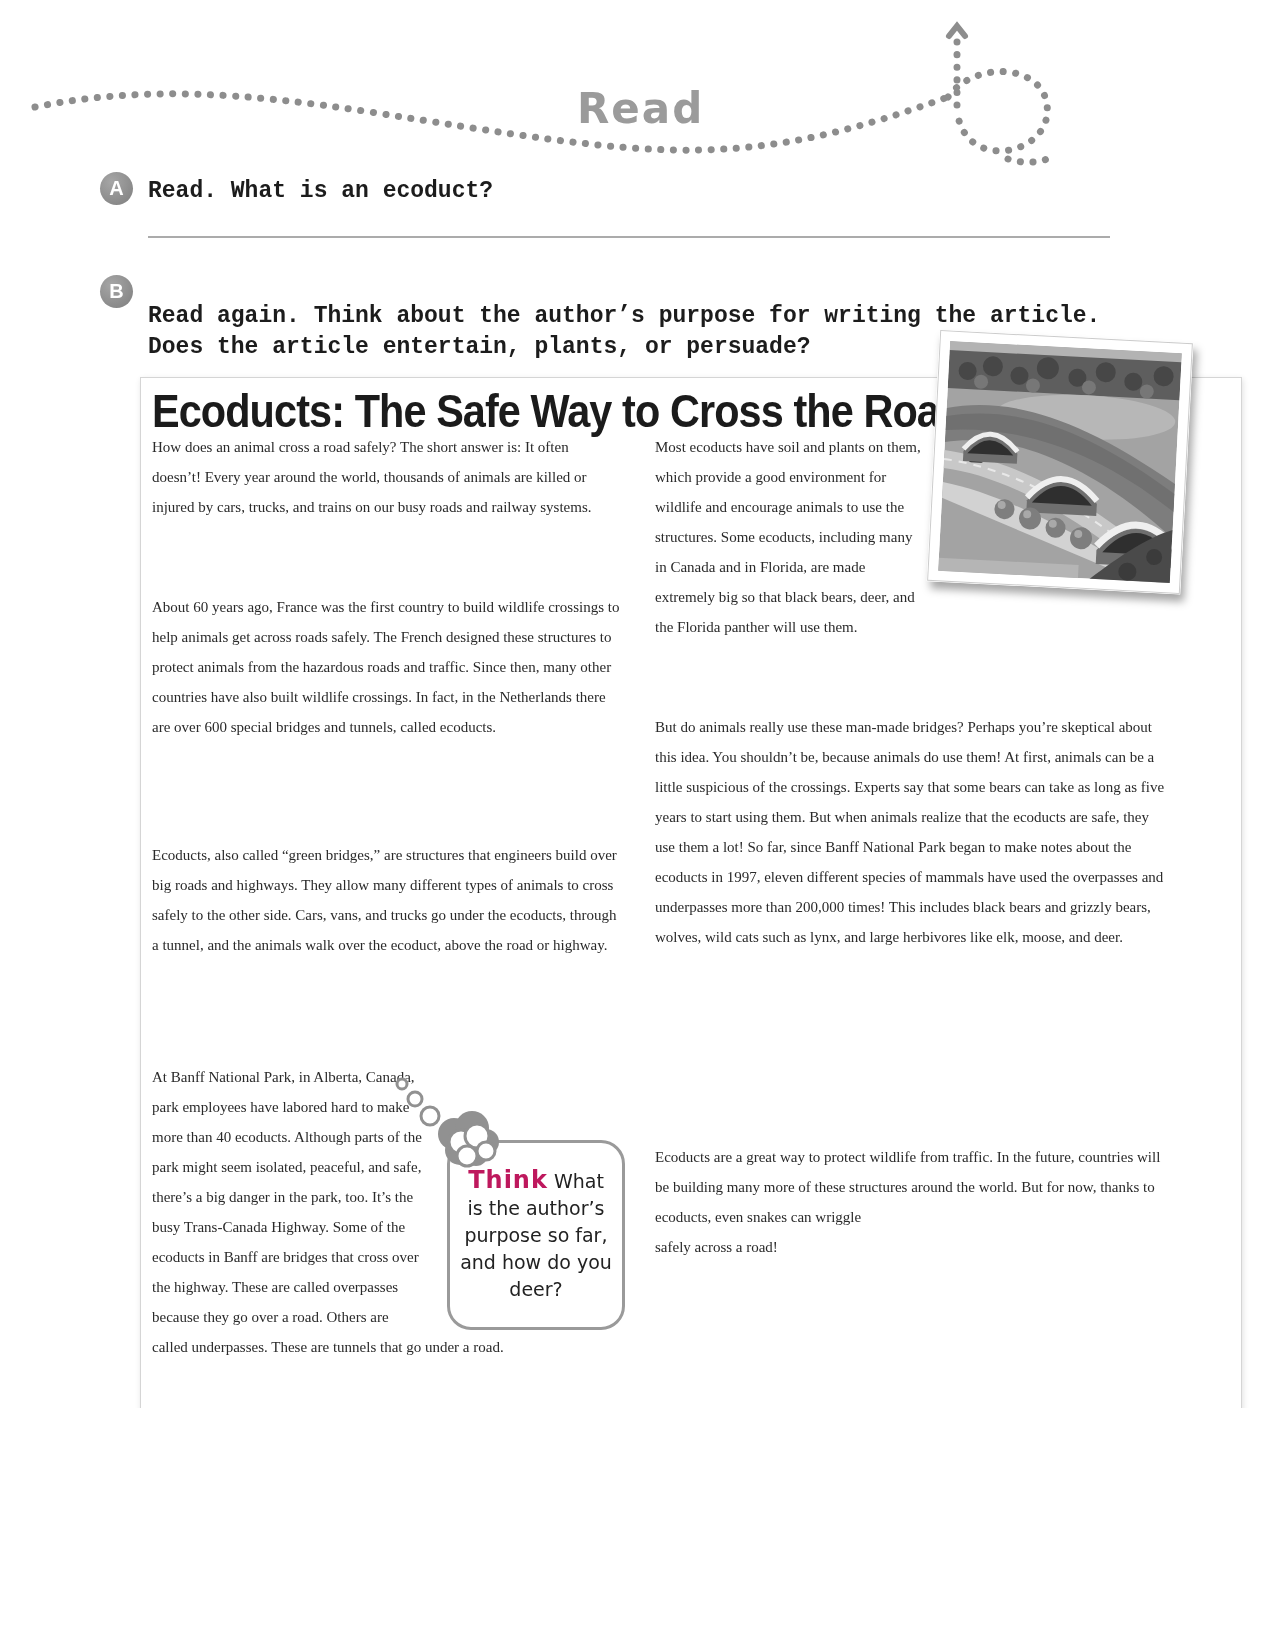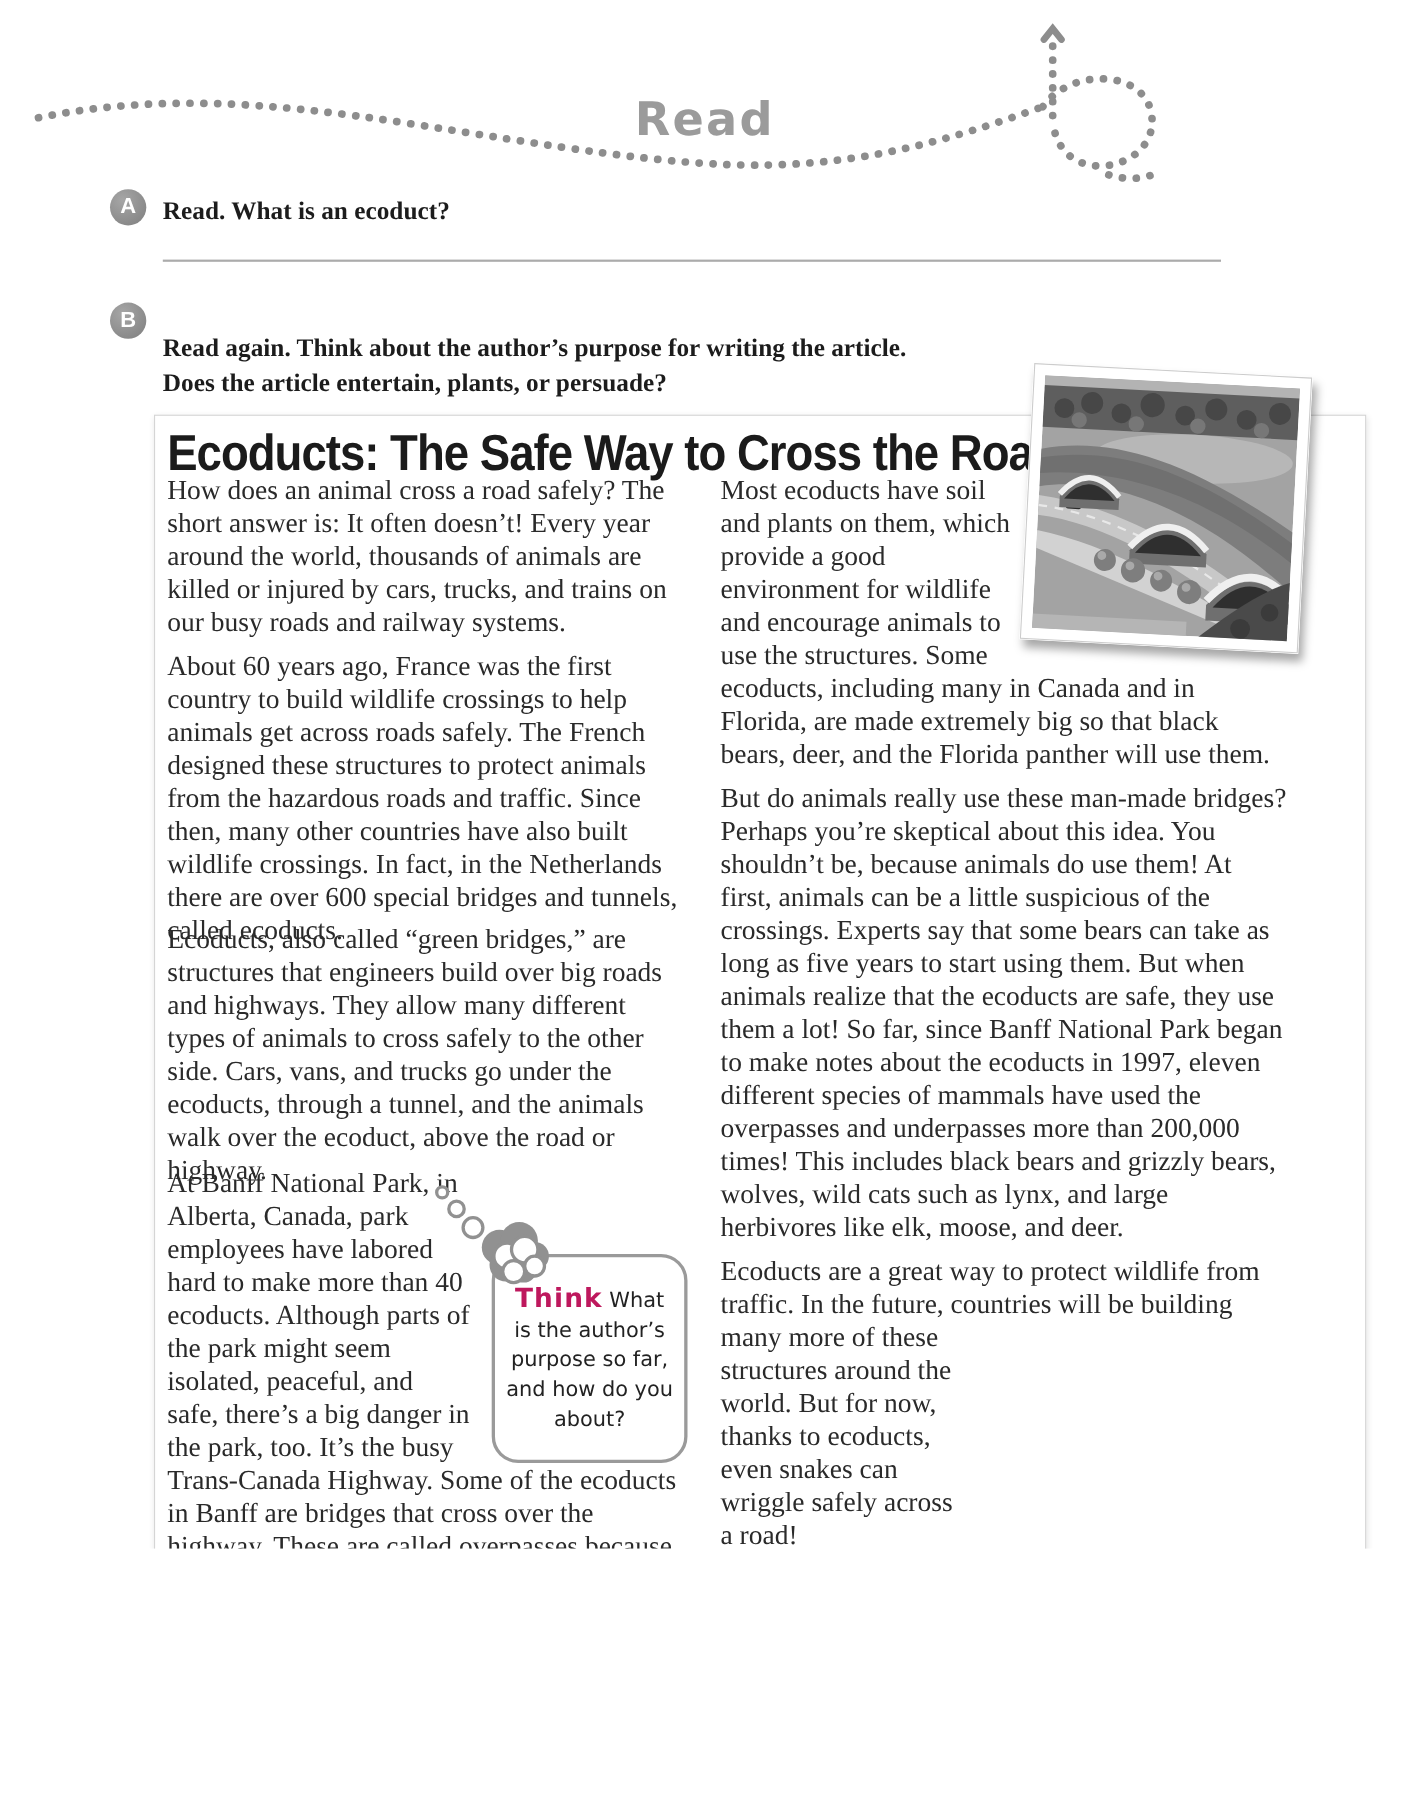--- a/index.html
+++ b/index.html
@@ -10,33 +10,33 @@
   .dots-svg{position:absolute;left:0;top:0;width:1275px;height:200px;}
   .read-heading{position:absolute;left:577px;top:84px;
     font-family:"DejaVu Sans",sans-serif;font-weight:bold;font-size:42px;
     color:#9b9b9b;letter-spacing:2px;}
 
   
   .badge{position:absolute;width:33px;height:33px;border-radius:50%;
     background:radial-gradient(circle at 35% 30%, #a6a6a6, #7e7e7e);
     color:#ffffff;font-family:"Liberation Sans",sans-serif;font-weight:bold;
     font-size:20px;line-height:33px;text-align:center;}
-  .activity-text{position:absolute;font-family:Liberation Serif, serif;
+  .activity-text{position:absolute;font-family:Liberation Mono, monospace;
     font-weight:bold;font-size:23px;line-height:31px;color:#1c1c1c;}
   .divider{position:absolute;left:148px;top:236px;width:962px;height:2px;background:#ababab;}
 
   
   .article-box{position:absolute;left:140px;top:377px;width:1100px;height:1136px;
     background:#ffffff;border:1px solid #d5d5d5;box-shadow:1px 2px 6px rgba(0,0,0,0.12);}
   .article-title{position:absolute;left:152px;top:384px;width:980px;
     font-family:"Liberation Sans",sans-serif;font-weight:bold;font-size:46px;
     color:#1b1b1b;transform:scaleX(0.9);transform-origin:left top;letter-spacing:-1px;
     white-space:nowrap;}
 
-  .para{position:absolute;font-size:25px;line-height:30px;text-align:left;color:#2a2a2a;}
+  .para{position:absolute;font-size:15px;line-height:30px;text-align:left;color:#2a2a2a;}
   .para b{font-weight:normal;}
   .lcol{left:152px;width:468px;}
   .rcol{left:655px;width:515px;}
   .wrap-spacer{float:right;}
 
   
   .bubble{position:absolute;background:#ffffff;border:3px solid #9a9a9a;border-radius:24px;
     font-family:"DejaVu Sans",sans-serif;font-size:19px;line-height:27px;color:#222222;
     text-align:center;display:flex;align-items:center;justify-content:center;padding:10px 8px;
     box-sizing:border-box;z-index:5;}
@@ -173,21 +173,21 @@
   <div class="para lcol" style="top:432px;"><span><span>How does an animal cross a road safely? The short answer is: It often doesn’t! Every year around the world, thousands of animals are killed or injured by cars, trucks, and trains on our busy roads and railway systems.</span></span></div>
   <div class="para lcol" style="top:592px;"><span><span>About 60 years ago, France was the first country to build wildlife crossings to help animals get across roads safely. The French designed these structures to protect animals from the </span><b>hazardous</b><span> roads and traffic. Since then, many other countries have also built wildlife crossings. In fact, in the Netherlands there are over 600 special bridges and tunnels, called ecoducts.</span></span></div>
   <div class="para lcol" style="top:840px;"><span><span>Ecoducts, also called “green bridges,” are structures that engineers build over big roads and highways. They allow many different types of animals to cross safely to the other side. Cars, vans, and trucks go under the ecoducts, through a tunnel, and the animals walk over the ecoduct, above the road or highway.</span></span></div>
   <div class="para lcol" style="top:1062px;"><span class="wrap-spacer" style="width:192px;height:252px;"></span><span><span>At Banff National Park, in Alberta, Canada, park employees have </span><b>labored</b><span> hard to make more than 40 ecoducts. Although parts of the park might seem </span><b>isolated</b><span>, peaceful, and safe, there’s a big danger in the park, too. It’s the busy Trans-Canada Highway. Some of the ecoducts in Banff are bridges that cross over the highway. These are called overpasses because they go over a road. Others are called underpasses. These are tunnels that go under a road.</span></span></div>
 
   <div class="para rcol" style="top:432px;"><span class="wrap-spacer" style="width:248px;height:164px;"></span><span><span>Most ecoducts have soil and plants on them, which provide a good environment for wildlife and encourage animals to use the structures. Some ecoducts, including many in Canada and in Florida, are made extremely big so that black bears, deer, and the Florida panther will use them.</span></span></div>
   <div class="para rcol" style="top:712px;"><span><span>But do animals really use these man-made bridges? Perhaps you’re </span><b>skeptical</b><span> about this idea. You shouldn’t be, because animals do use them! At first, animals can be a little </span><b>suspicious</b><span> of the crossings. Experts say that some bears can take as long as five years to start using them. But when animals realize that the ecoducts are safe, they use them a lot! So far, since Banff National Park began to make notes about the ecoducts in 1997, eleven different species of mammals have used the overpasses and underpasses more than 200,000 times! This includes black bears and grizzly bears, wolves, wild cats such as lynx, and large herbivores like elk, moose, and deer.</span></span></div>
   <div class="para rcol" style="top:1142px;"><span class="wrap-spacer" style="width:298px;height:312px;shape-outside:inset(64px 0 0 0);"></span><span><span>Ecoducts are a great way to protect wildlife from traffic. In the future, countries will be building many more of these structures around the world. But for now, thanks to ecoducts, even snakes can </span><b>wriggle</b><span> safely across a road!</span></span></div>
 
   <div class="bubble" style="left:447px;top:1140px;width:178px;height:190px;">
-    <div><span class="think-label">Think</span><span>What is the author’s purpose so far, and how do you about?</span></div>
+    <div><span class="think-label">Think</span><span>What is the author’s purpose so far, and how do you deer?</span></div>
   </div>
   <svg class="cloud-svg" style="left:388px;top:1072px;" width="112" height="112" viewBox="0 0 112 112">
     <circle class="puff-o" cx="14" cy="12" r="5"></circle>
     <circle class="puff-o" cx="27" cy="27" r="7"></circle>
     <circle class="puff-o" cx="42" cy="44" r="9"></circle>
     <g class="puff-gray">
       <circle cx="66" cy="62" r="16"></circle>
         <circle cx="84" cy="56" r="17"></circle>
         <circle cx="98" cy="70" r="13"></circle>
       <circle cx="72" cy="78" r="15"></circle>

